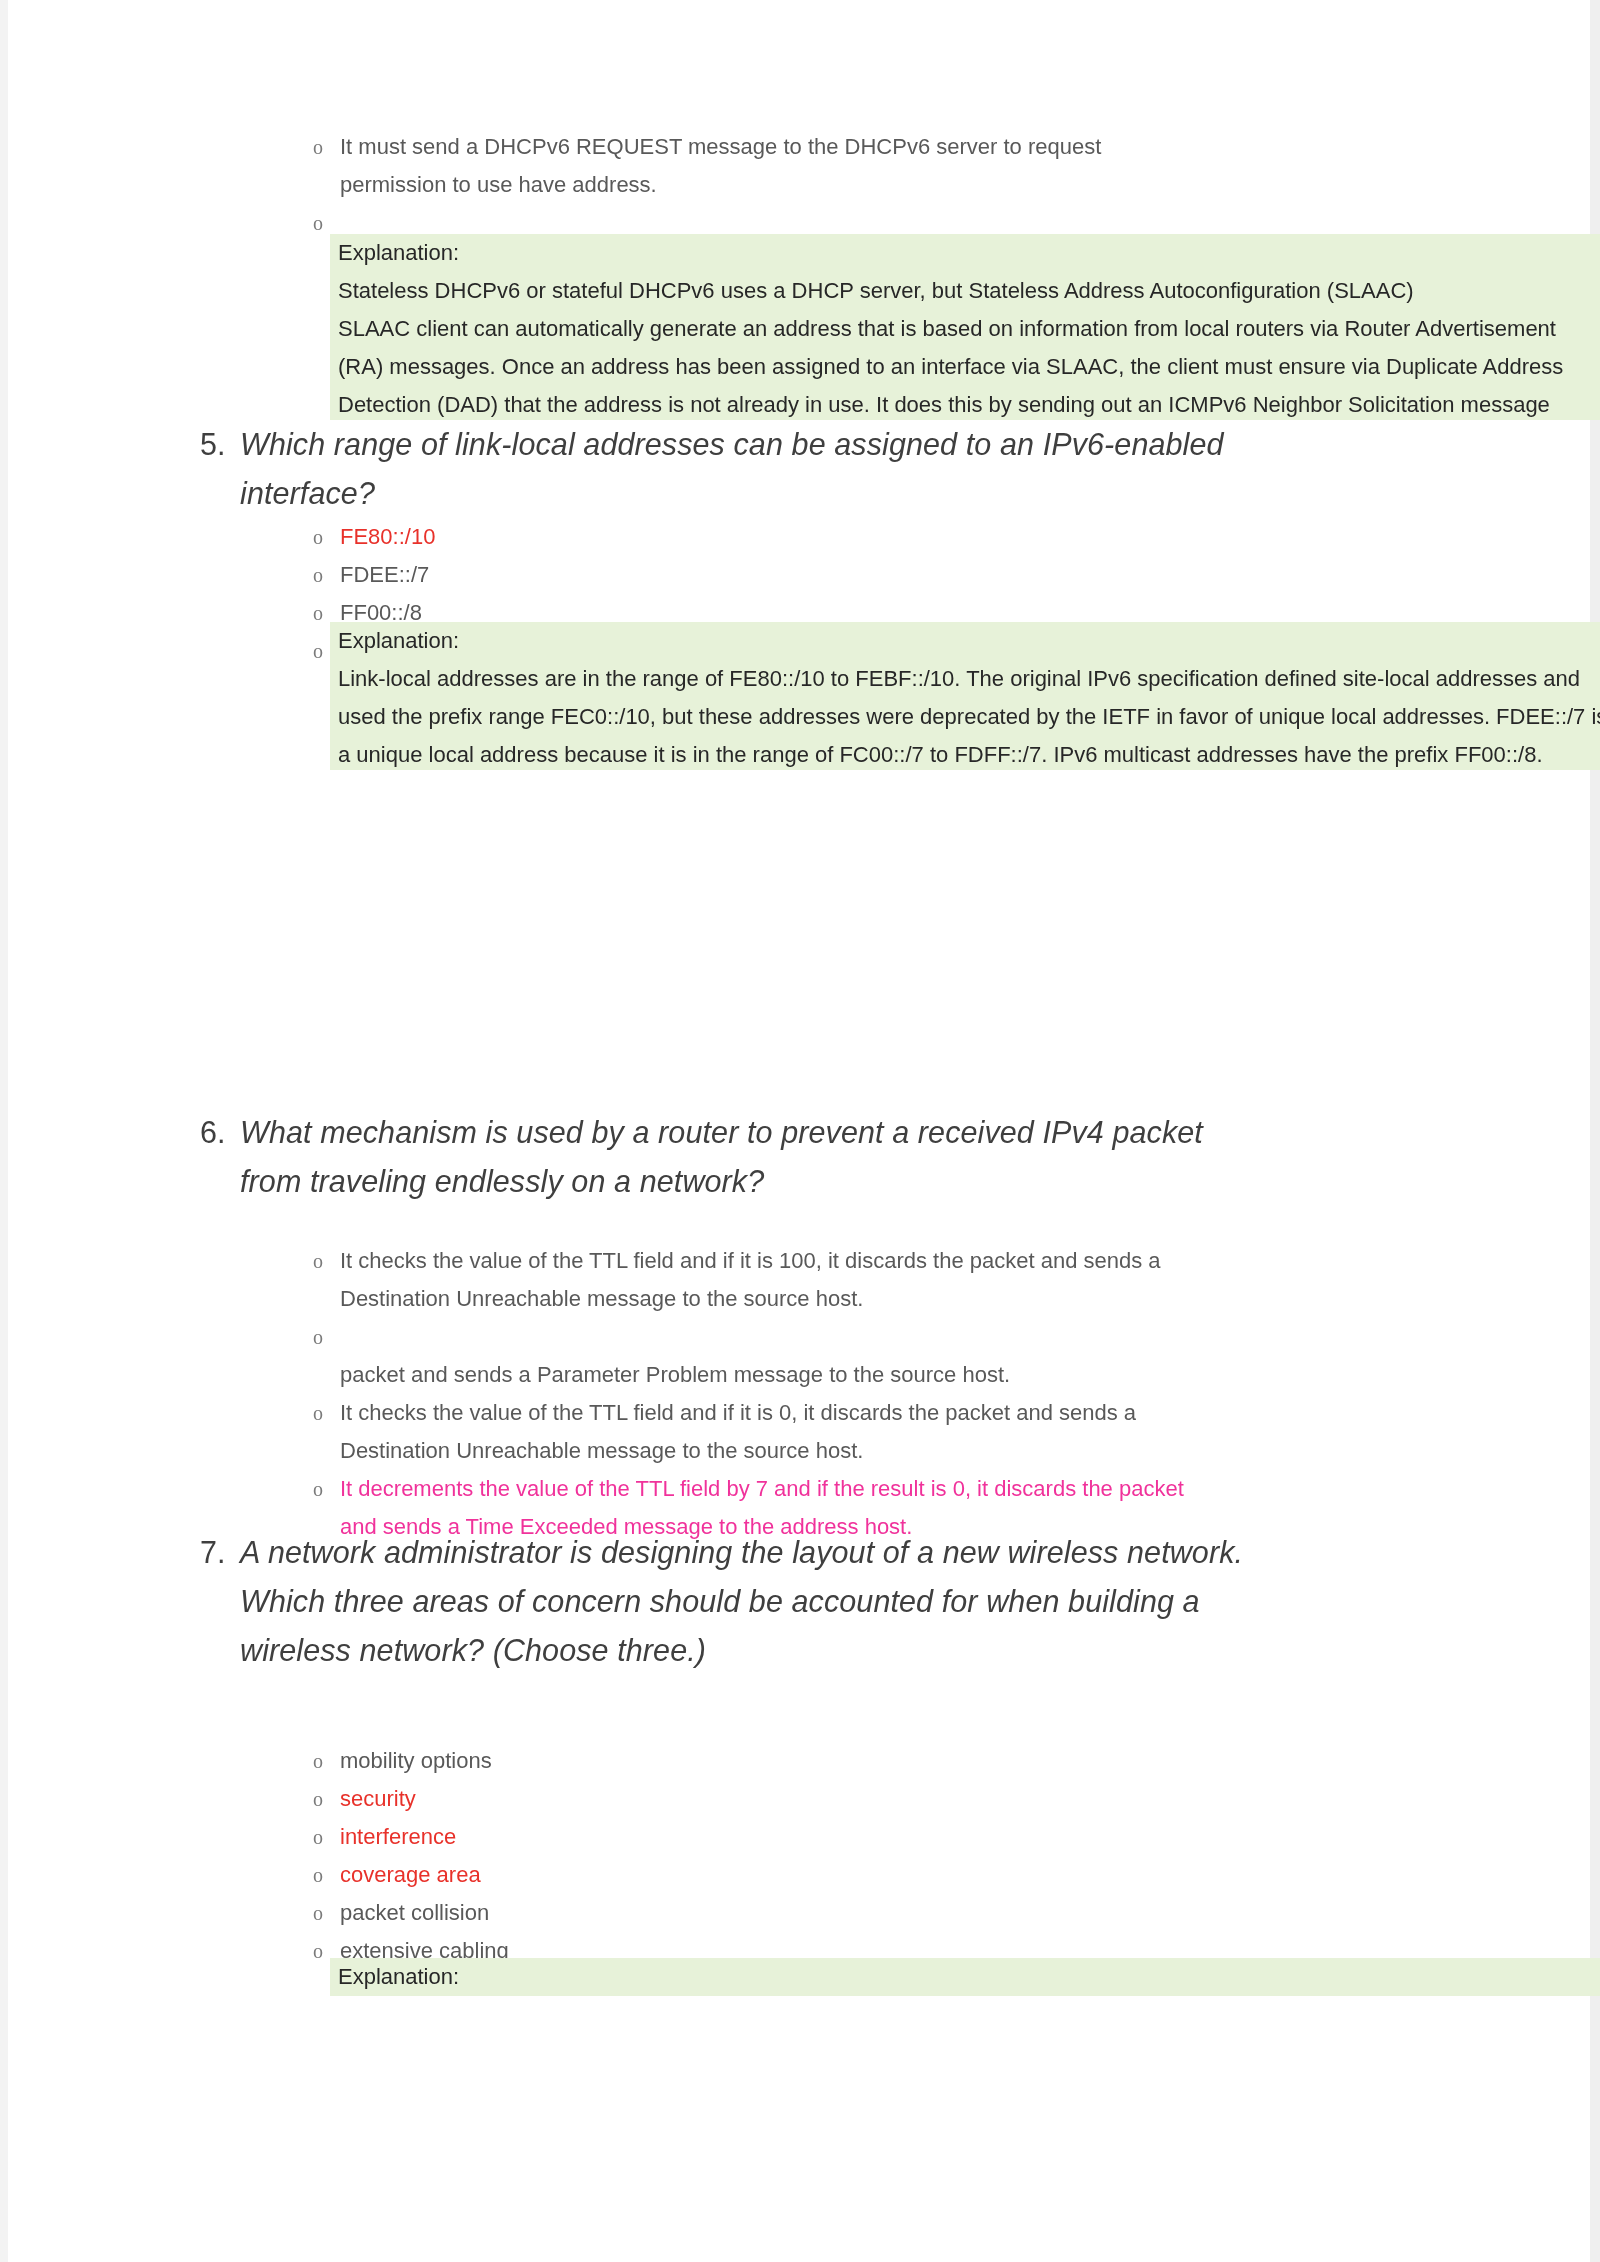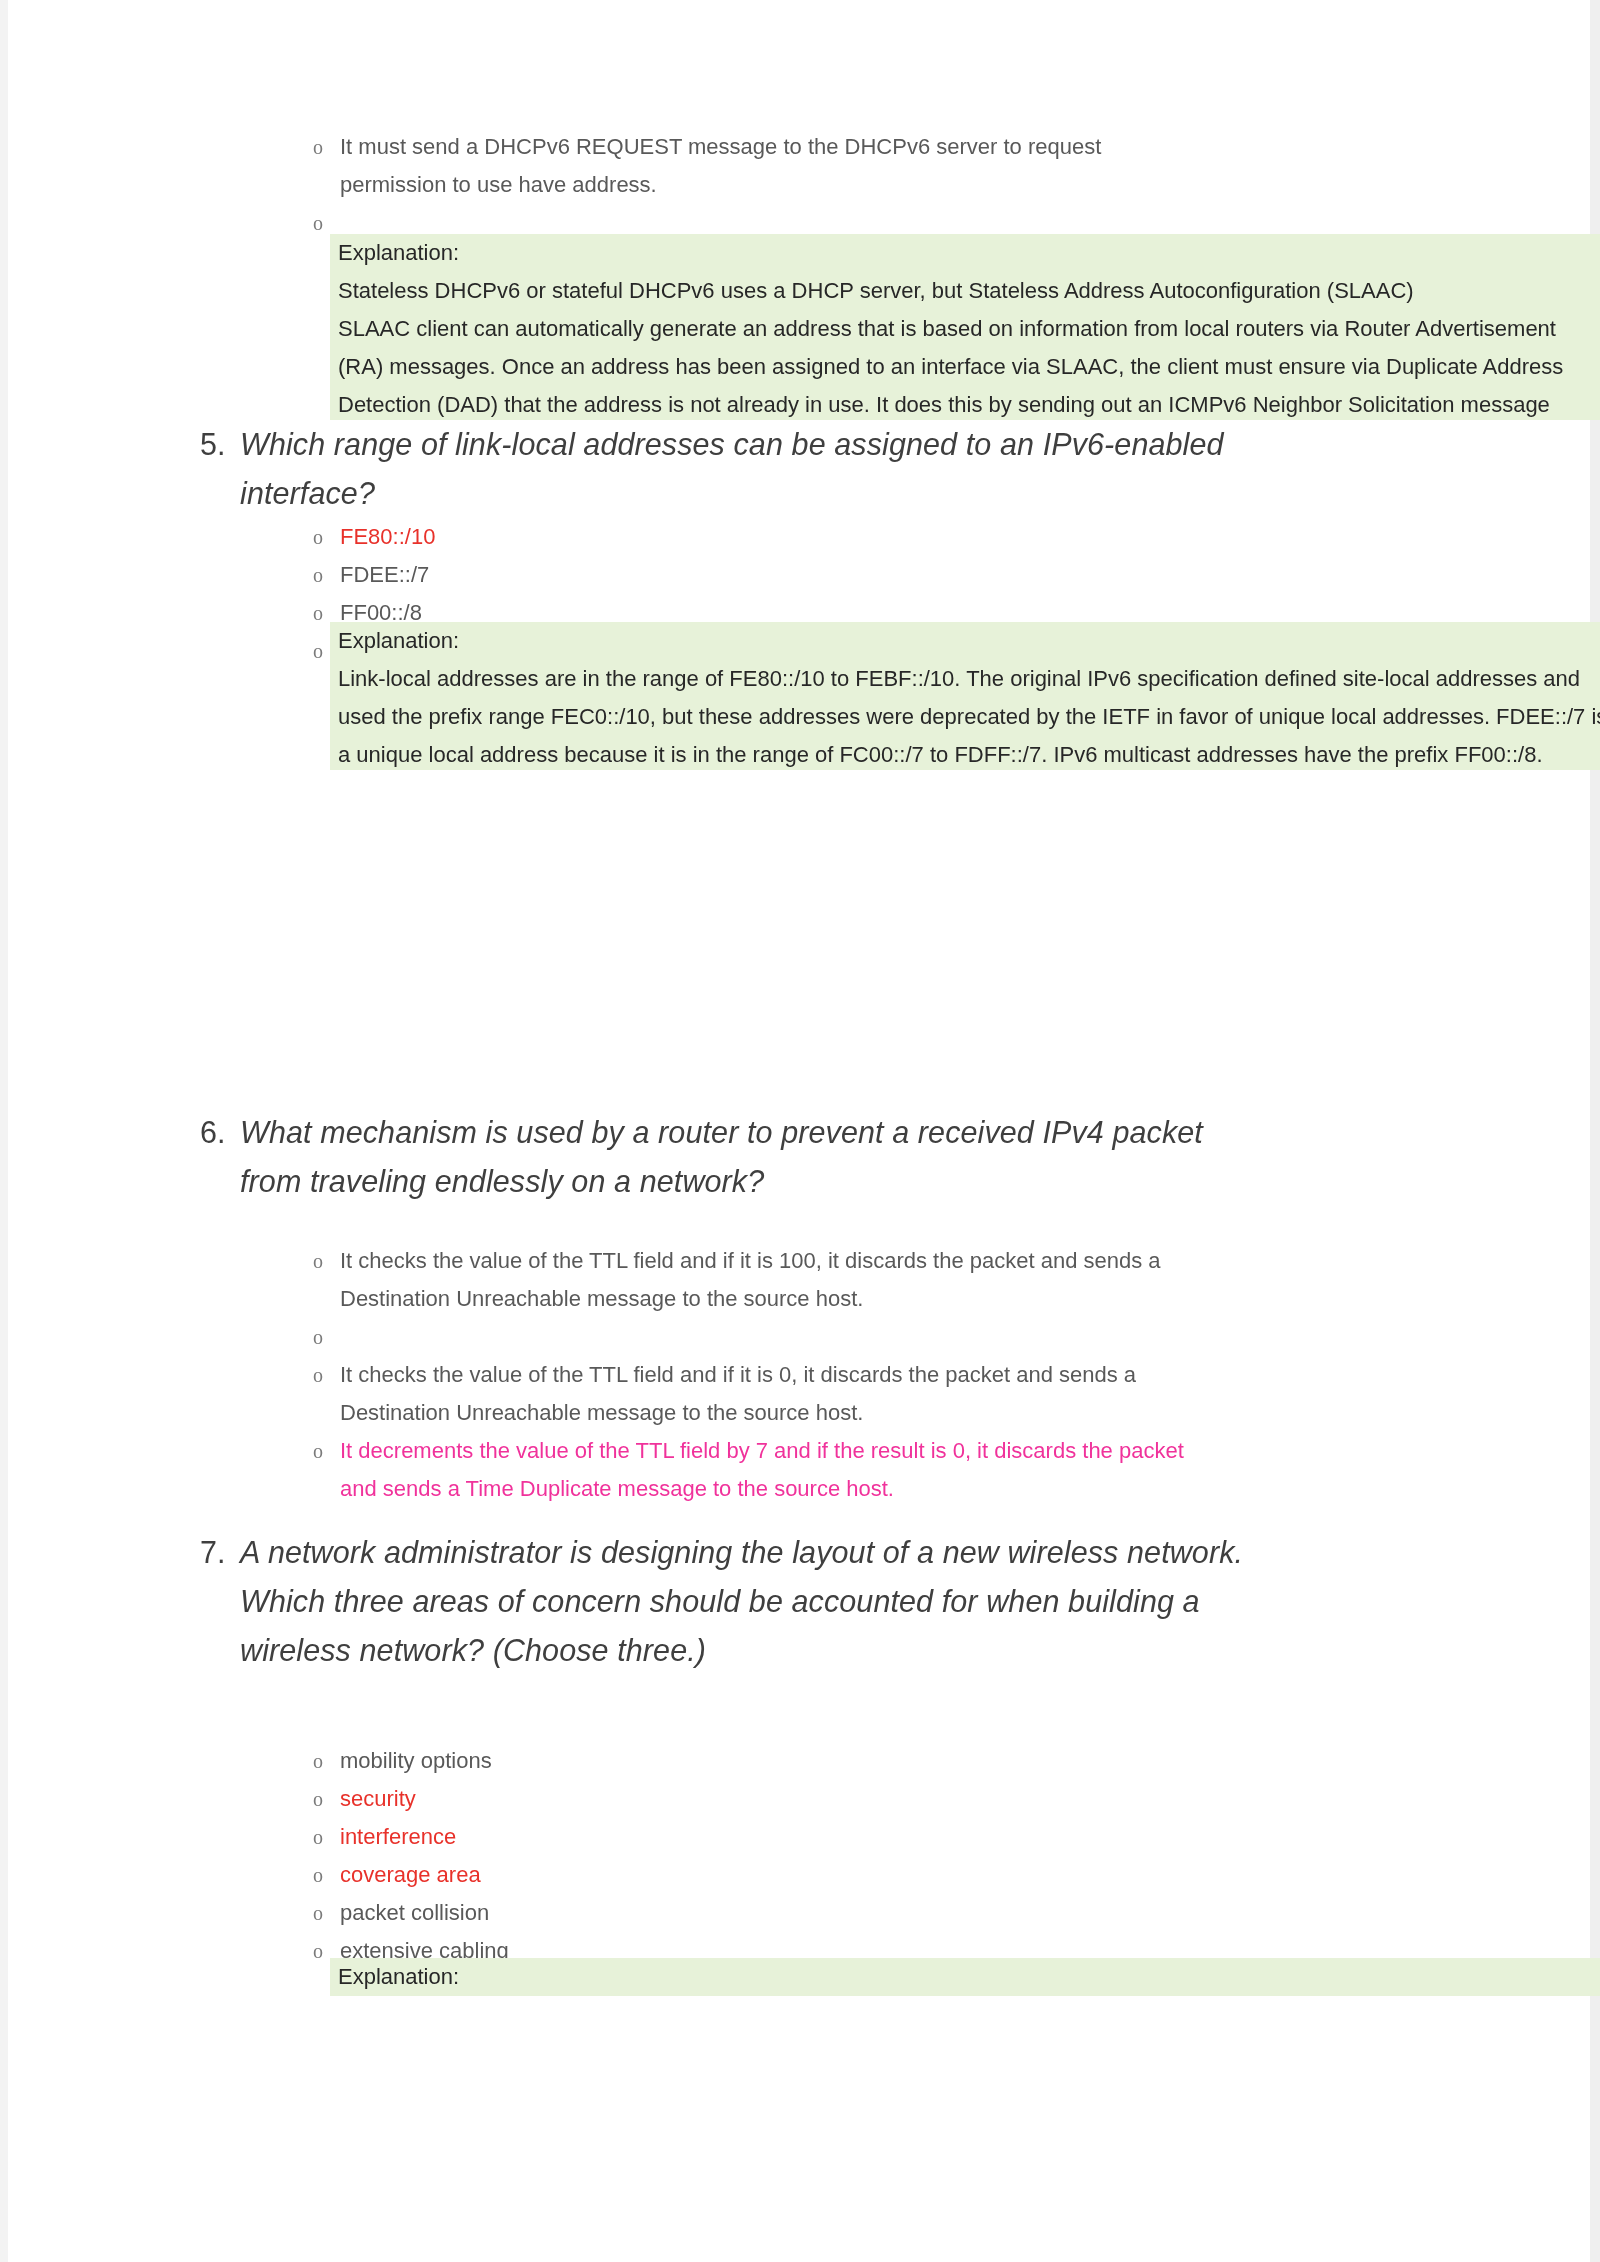--- a/index.html
+++ b/index.html
@@ -207,34 +207,35 @@
         <span class="opt-bullet">o</span>
         <span class="opt-text">
           <span>It checks the value of the TTL field and if it is 100, it discards the packet and sends a</span><br>
           <span>Destination Unreachable message to the source host.</span>
         </span>
       </div>
       <div class="opt-row">
         <span class="opt-bullet">o</span>
         <span class="opt-text">
           <br>
+          <span>packet and sends a Parameter Problem message to the source host.</span>
         </span>
       </div>
       <div class="opt-row">
         <span class="opt-bullet">o</span>
         <span class="opt-text">
           <span>It checks the value of the TTL field and if it is 0, it discards the packet and sends a</span><br>
           <span>Destination Unreachable message to the source host.</span>
         </span>
       </div>
       <div class="opt-row">
         <span class="opt-bullet">o</span>
         <span class="opt-text correct-magenta">
           <span>It decrements the value of the TTL field by 7 and if the result is 0, it discards the packet</span><br>
-          <span>and sends a Time Duplicate message to the source host.</span>
+          <span>and sends a Time Exceeded message to the address host.</span>
         </span>
       </div>
     </div>
 
     <div class="q-block" style="left:192px; top:1528px;">
       <div class="q-head">
         <span class="q-num">7.</span>
         <span class="q-text">A network administrator is designing the layout of a new wireless network. Which three areas of concern should be accounted for when building a wireless network? (Choose three.)</span>
       </div>
     </div>

